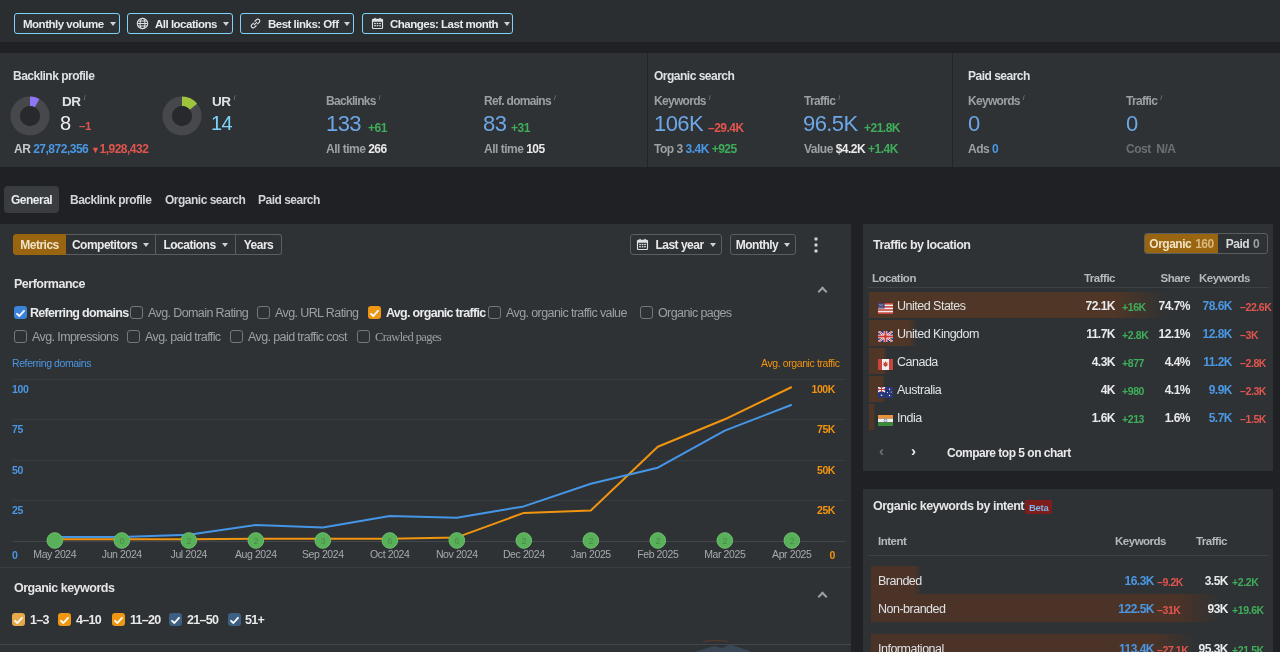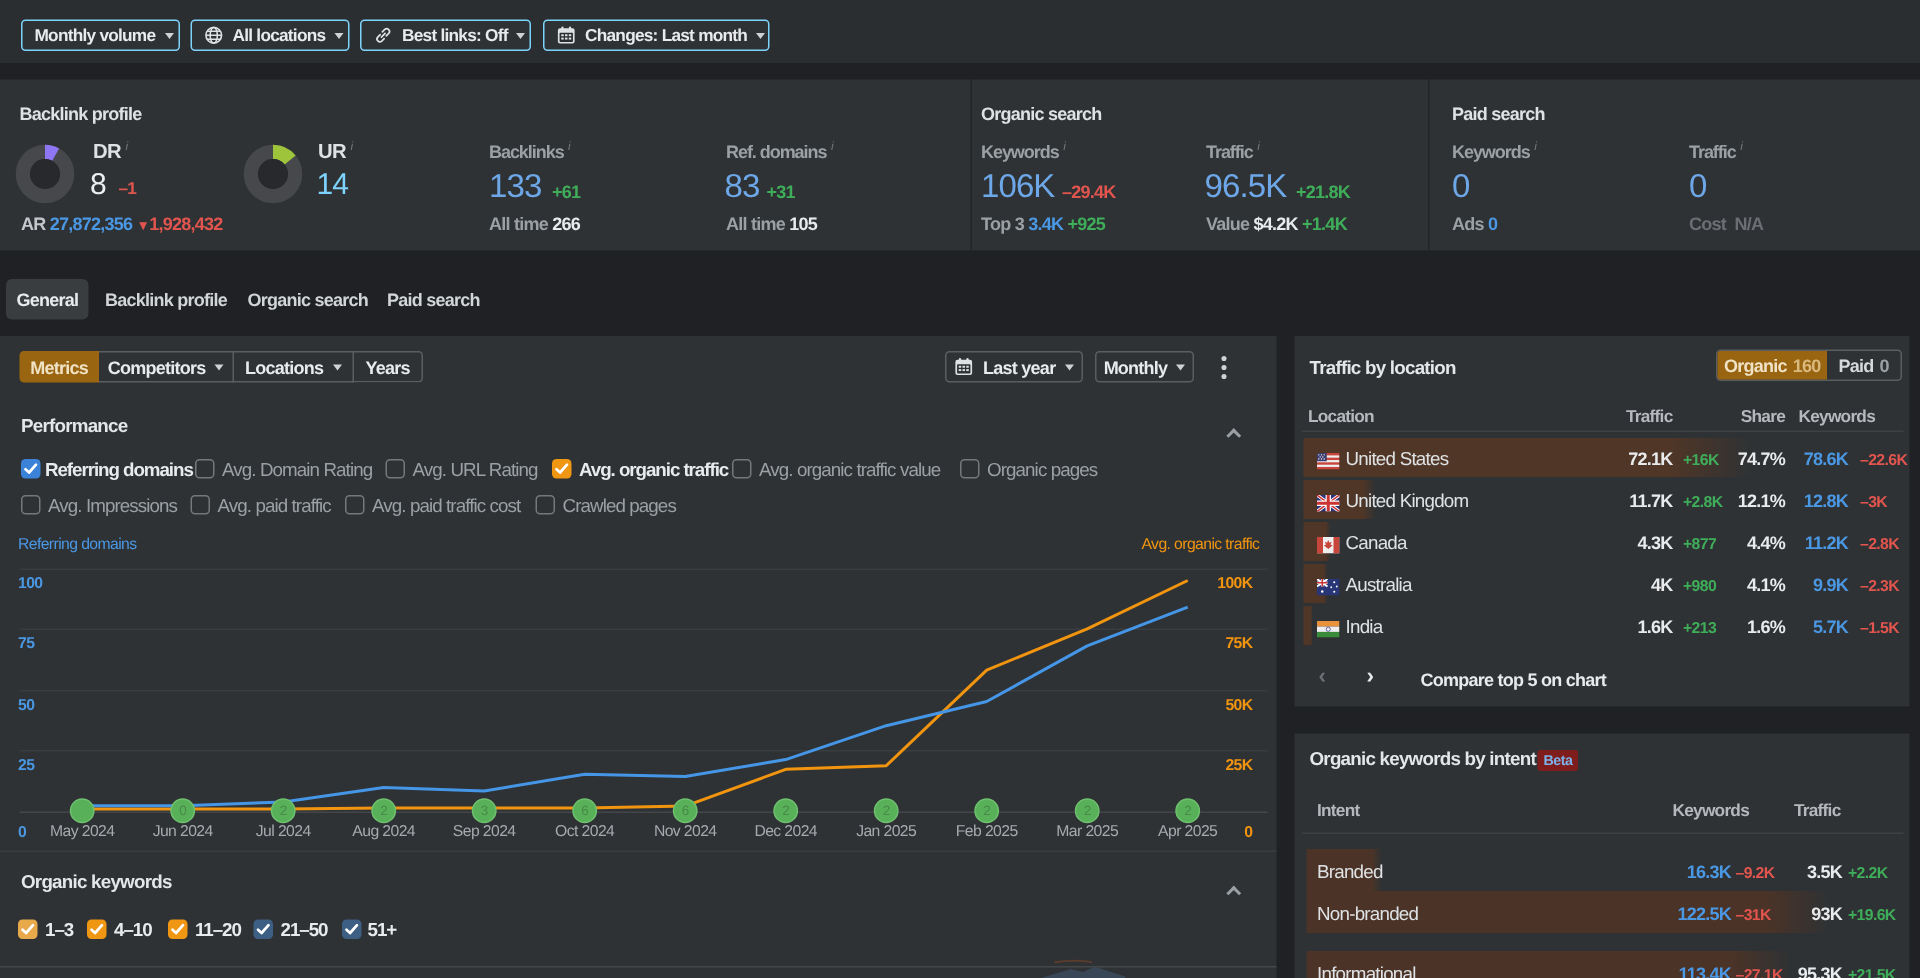--- a/index.html
+++ b/index.html
@@ -158,21 +158,21 @@
 <div class="cblabel" style="left:506px; top:306px;">Avg. organic traffic value</div>
 <div class="cb" style="left:640px; top:306px;"></div>
 <div class="cblabel" style="left:658px; top:306px;">Organic pages</div>
 <div class="cb" style="left:14px; top:330px;"></div>
 <div class="cblabel" style="left:32px; top:330px;">Avg. Impressions</div>
 <div class="cb" style="left:127px; top:330px;"></div>
 <div class="cblabel" style="left:145px; top:330px;">Avg. paid traffic</div>
 <div class="cb" style="left:230px; top:330px;"></div>
 <div class="cblabel" style="left:248px; top:330px;">Avg. paid traffic cost</div>
 <div class="cb" style="left:357px; top:330px;"></div>
-<div class="cblabel" style="left:375px; top:330px;">Crawled pages</div>
+<div class="cblabel" style="left:375px; top:330px;font-family:Liberation Serif, serif;">Crawled pages</div>
 <div class="abs" style="left:12px; top:357px; font-size:10.5px; color:#4a97e4; letter-spacing:-0.4px;">Referring domains</div>
 <div class="abs" style="left:761px; top:357px; font-size:10.5px; color:#f1940f; letter-spacing:-0.4px;">Avg. organic traffic</div>
 <div class="gridline" style="top:379.0px;"></div>
 <div class="gridline" style="top:419.3px;"></div>
 <div class="gridline" style="top:459.7px;"></div>
 <div class="gridline" style="top:500.0px;"></div>
 <div class="gridline" style="top:540.5px; background:#43464a;"></div>
 <div class="ylab" style="left:12px; top:383.0px; color:#4a97e4;">100</div>
 <div class="ylab" style="left:785px; top:383.0px; width:50px; color:#f1940f; text-align:right;">100K</div>
 <div class="ylab" style="left:12px; top:423.3px; color:#4a97e4;">75</div>

